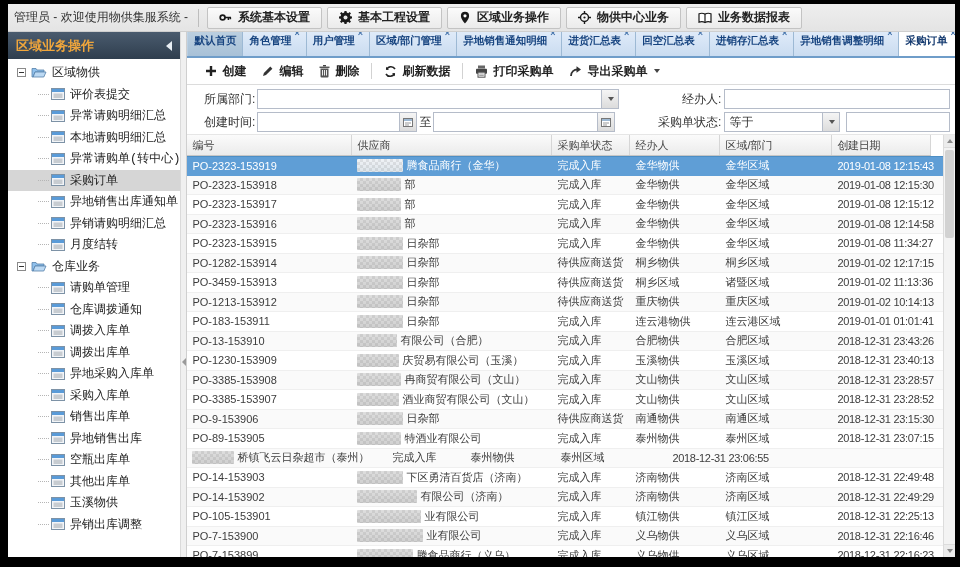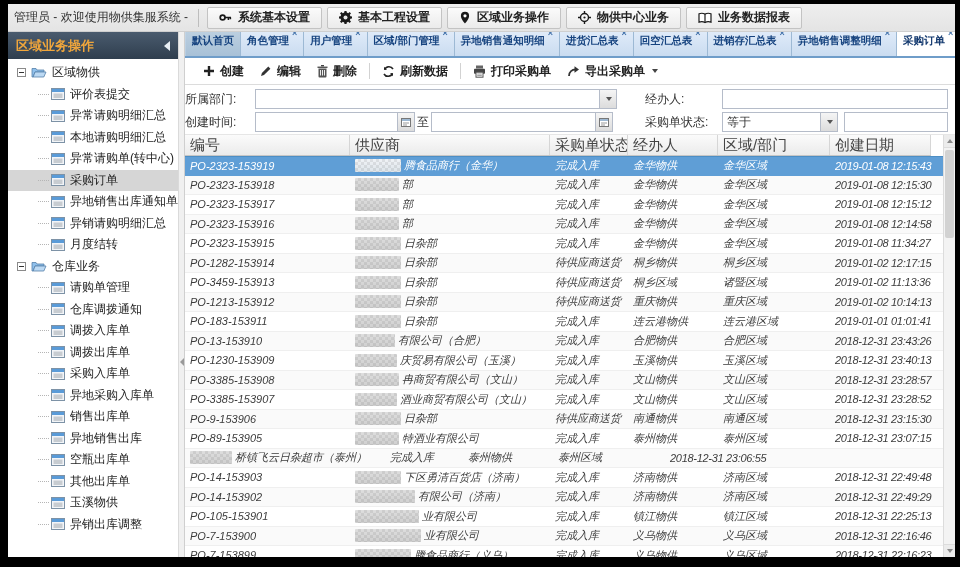--- a/index.html
+++ b/index.html
@@ -29,21 +29,21 @@
     border-bottom:5px solid transparent; border-right:6px solid #e8eef4; }
   .tree { flex:1; overflow:hidden; padding-top:3px; position:relative; }
   .tree-row { height:21.5px; display:flex; align-items:center; font-size:12px; color:#222; white-space:nowrap; }
   .tree-row.folder { padding-left:9px; }
   .tree-row.leaf { padding-left:30px; }
   .tree-row.selected { background:#d6d6d6; }
   .toggle { width:9px; height:9px; border:1px solid #8a8a8a; background:#fff; position:relative; margin-right:5px; flex:0 0 9px; }
   .toggle::after { content:''; position:absolute; left:1px; right:1px; top:3px; height:1px; background:#333; }
   .elbow { width:11px; height:1px; border-top:1px dotted #b5b5b5; margin-right:2px; flex:0 0 11px; }
   .tree-row .icon { display:flex; align-items:center; margin-right:5px; }
-  .tree-row .lbl { overflow:hidden; }
+  .tree-row .lbl { overflow:hidden;font-family:Liberation Mono, monospace; }
 
   
   .splitter { flex:0 0 7px; background:#f0f0f0; border-left:1px solid #dadada; border-right:1px solid #cfcfcf; position:relative; }
   .split-nub { position:absolute; top:62%; left:1px; width:0; height:0; border-top:4px solid transparent;
     border-bottom:4px solid transparent; border-right:4px solid #9a9a9a; }
 
   
   .main { flex:1; min-width:0; display:flex; flex-direction:column; }
 
   .tabbar { flex:0 0 26px; background:linear-gradient(#c3d5e6,#b7cde1); border-bottom:2px solid #6f9dc9;
@@ -58,34 +58,34 @@
   .toolbar { flex:0 0 27px; background:#fff; border-bottom:1px solid #dcdcdc; display:flex;
     align-items:center; padding-left:10px; font-size:12px; color:#222; }
   .tool-btn { display:flex; align-items:center; gap:5px; padding:3px 8px; font-weight:bold; white-space:nowrap; cursor:default; }
   .tool-sep { width:1px; height:16px; background:#d2d2d2; margin:0 4px; }
   .tri-down { width:0; height:0; border-left:3.5px solid transparent; border-right:3.5px solid transparent;
     border-top:4.5px solid #444; margin-left:2px; }
 
   
   .filterbar { flex:0 0 50px; position:relative; background:#fff; font-size:12px; color:#333;
     border-bottom:1px solid #e6e6e6; }
-  .flabel { position:absolute; height:20px; line-height:20px; text-align:left; white-space:nowrap; }
+  .flabel { position:absolute; height:20px; line-height:20px; text-align:right; white-space:nowrap; }
   .fbox { position:absolute; height:20px; border:1px solid #b5bcc9; background:#fff; display:flex; }
   .fbox input { flex:1; border:0; outline:none; min-width:0; height:100%; font-size:12px; padding:0 3px; }
   .fbox .combo-text { flex:1; line-height:18px; padding:0 4px; color:#333; }
   .trigger { flex:0 0 17px; background:linear-gradient(#f5f5f5,#dcdcdc); border-left:1px solid #b5bcc9;
     display:flex; align-items:center; justify-content:center; cursor:default; }
 
   
   .grid { flex:1; min-height:0; position:relative; overflow:hidden; background:#fff; }
   .grid-head { display:flex; height:21px; margin-right:24px; background:linear-gradient(#fbfbfb,#ebebeb);
-    border-bottom:1px solid #c6c6c6; font-size:15px; color:#444; }
+    border-bottom:1px solid #c6c6c6; font-size:11px; color:#444; }
   .hcell { display:flex; align-items:center; padding-left:5px; border-right:1px solid #d6d6d6; overflow:hidden; white-space:nowrap; }
   .grid-body { margin-right:12px; overflow:hidden; }
-  .grow { display:flex; height:19.5px; font-size:11px; color:#3c3c3c; border-bottom:1px solid #efefef; background:#fff;font-style:italic; }
+  .grow { display:flex; height:19.5px; font-size:11px; color:#3c3c3c; border-bottom:1px solid #efefef; background:#fff; }
   .grow.alt { background:#fafafa; }
   .grow.selected { background:#5f9ed6; color:#fff; border-bottom-color:#5f9ed6; border-top:1px solid #4d8ec4; }
   .gcell { display:flex; align-items:center; padding-left:5px; overflow:hidden; white-space:nowrap; }
   .c0 { width:165px; flex:0 0 165px; }
   .c1 { width:200px; flex:0 0 200px; }
   .c2 { width:78px;  flex:0 0 78px; }
   .c3 { width:90px;  flex:0 0 90px; }
   .c4 { width:112px; flex:0 0 112px; }
   .c5 { flex:1; letter-spacing:-0.3px; }
   .censor { display:inline-block; height:13px; margin-right:3px; border-radius:1px; flex:0 0 auto;
@@ -328,32 +328,32 @@
           </div>
           <div class="tree-row leaf">
             <span class="elbow"></span>
             <span class="icon">
               <svg width="14" height="12" viewBox="0 0 14 12">
                 <rect x="0.5" y="0.5" width="13" height="11" fill="#f2f5f8" stroke="#7d92a6"></rect>
                 <rect x="1" y="1" width="12" height="3" fill="#5a9bd8"></rect>
                 <rect x="2.5" y="5.5" width="9" height="4.5" fill="#c7ccd1"></rect>
               </svg>
             </span>
+            <span class="lbl">异地采购入库单</span>
+          </div>
+          <div class="tree-row leaf">
+            <span class="elbow"></span>
+            <span class="icon">
+              <svg width="14" height="12" viewBox="0 0 14 12">
+                <rect x="0.5" y="0.5" width="13" height="11" fill="#f2f5f8" stroke="#7d92a6"></rect>
+                <rect x="1" y="1" width="12" height="3" fill="#5a9bd8"></rect>
+                <rect x="2.5" y="5.5" width="9" height="4.5" fill="#c7ccd1"></rect>
+              </svg>
+            </span>
             <span class="lbl">采购入库单</span>
-          </div>
-          <div class="tree-row leaf">
-            <span class="elbow"></span>
-            <span class="icon">
-              <svg width="14" height="12" viewBox="0 0 14 12">
-                <rect x="0.5" y="0.5" width="13" height="11" fill="#f2f5f8" stroke="#7d92a6"></rect>
-                <rect x="1" y="1" width="12" height="3" fill="#5a9bd8"></rect>
-                <rect x="2.5" y="5.5" width="9" height="4.5" fill="#c7ccd1"></rect>
-              </svg>
-            </span>
-            <span class="lbl">异地采购入库单</span>
           </div>
           <div class="tree-row leaf">
             <span class="elbow"></span>
             <span class="icon">
               <svg width="14" height="12" viewBox="0 0 14 12">
                 <rect x="0.5" y="0.5" width="13" height="11" fill="#f2f5f8" stroke="#7d92a6"></rect>
                 <rect x="1" y="1" width="12" height="3" fill="#5a9bd8"></rect>
                 <rect x="2.5" y="5.5" width="9" height="4.5" fill="#c7ccd1"></rect>
               </svg>
             </span>

